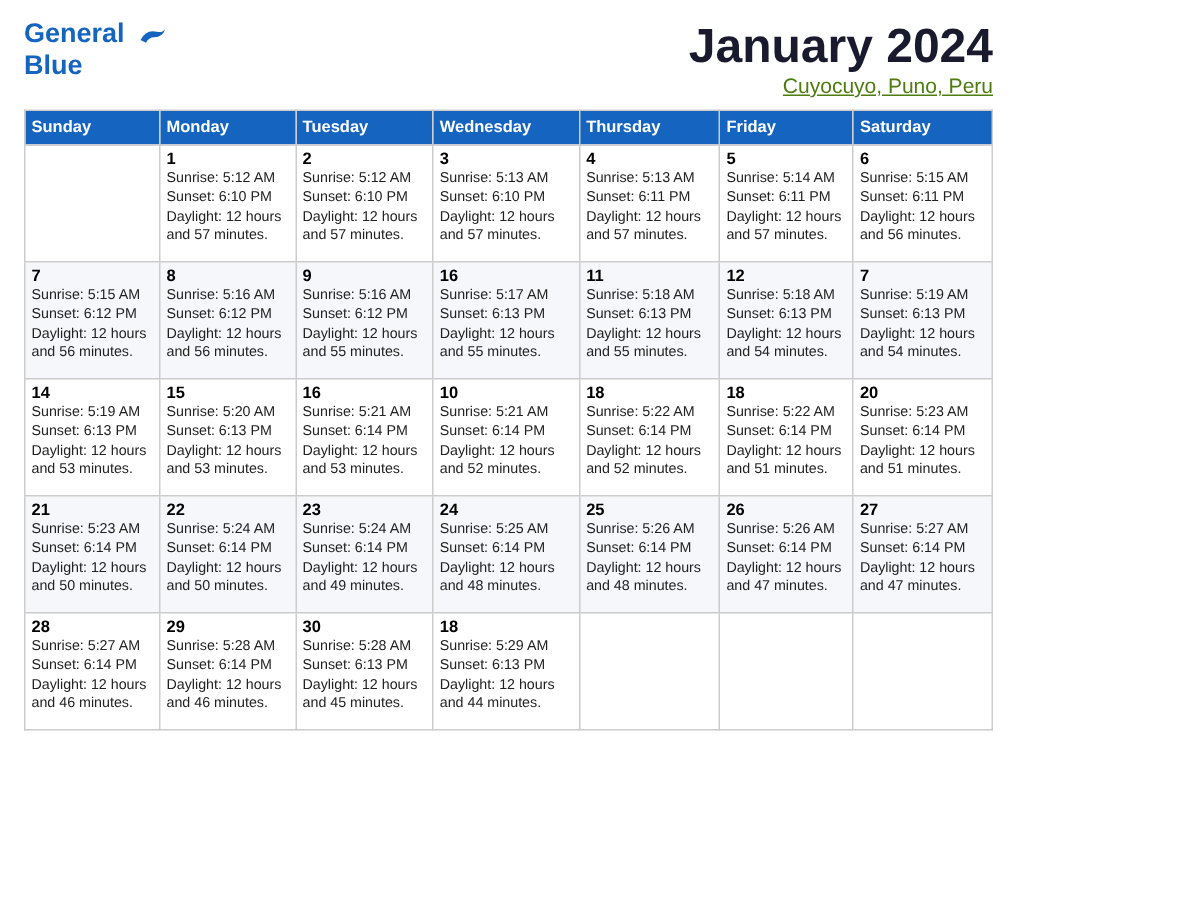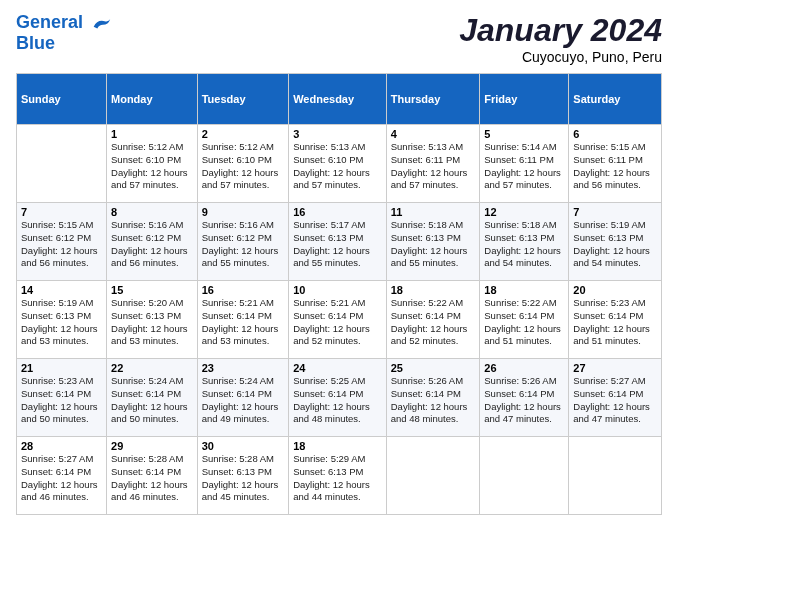--- a/index.html
+++ b/index.html
@@ -39,37 +39,37 @@
       height: 22px;
       margin-left: 2px;
     }
     .title-block {
       text-align: right;
     }
     .month-title {
       font-size: 32px;
       font-weight: bold;
       color: #1a1a2e;
-      font-style: italic;
     }
     .subtitle {
       font-size: 14px;
-      color: #000000;
+      color: #4d7c0f;
+      text-decoration: underline;
     }
     table {
       width: 100%;
       border-collapse: collapse;
       font-size: 10px;
     }
     thead tr th {
       background-color: #1565c0;
       color: #fff;
       font-size: 11px;
       font-weight: bold;
-      padding: 19px 4px;
+      padding: 5px 4px;
       text-align: left;
       border: 1px solid #ccc;
       margin-top: 29px;
     }
     tbody tr td {
       vertical-align: top;
       border: 1px solid #ccc;
       padding: 3px 4px;
       height: 78px;
       width: 113px;

